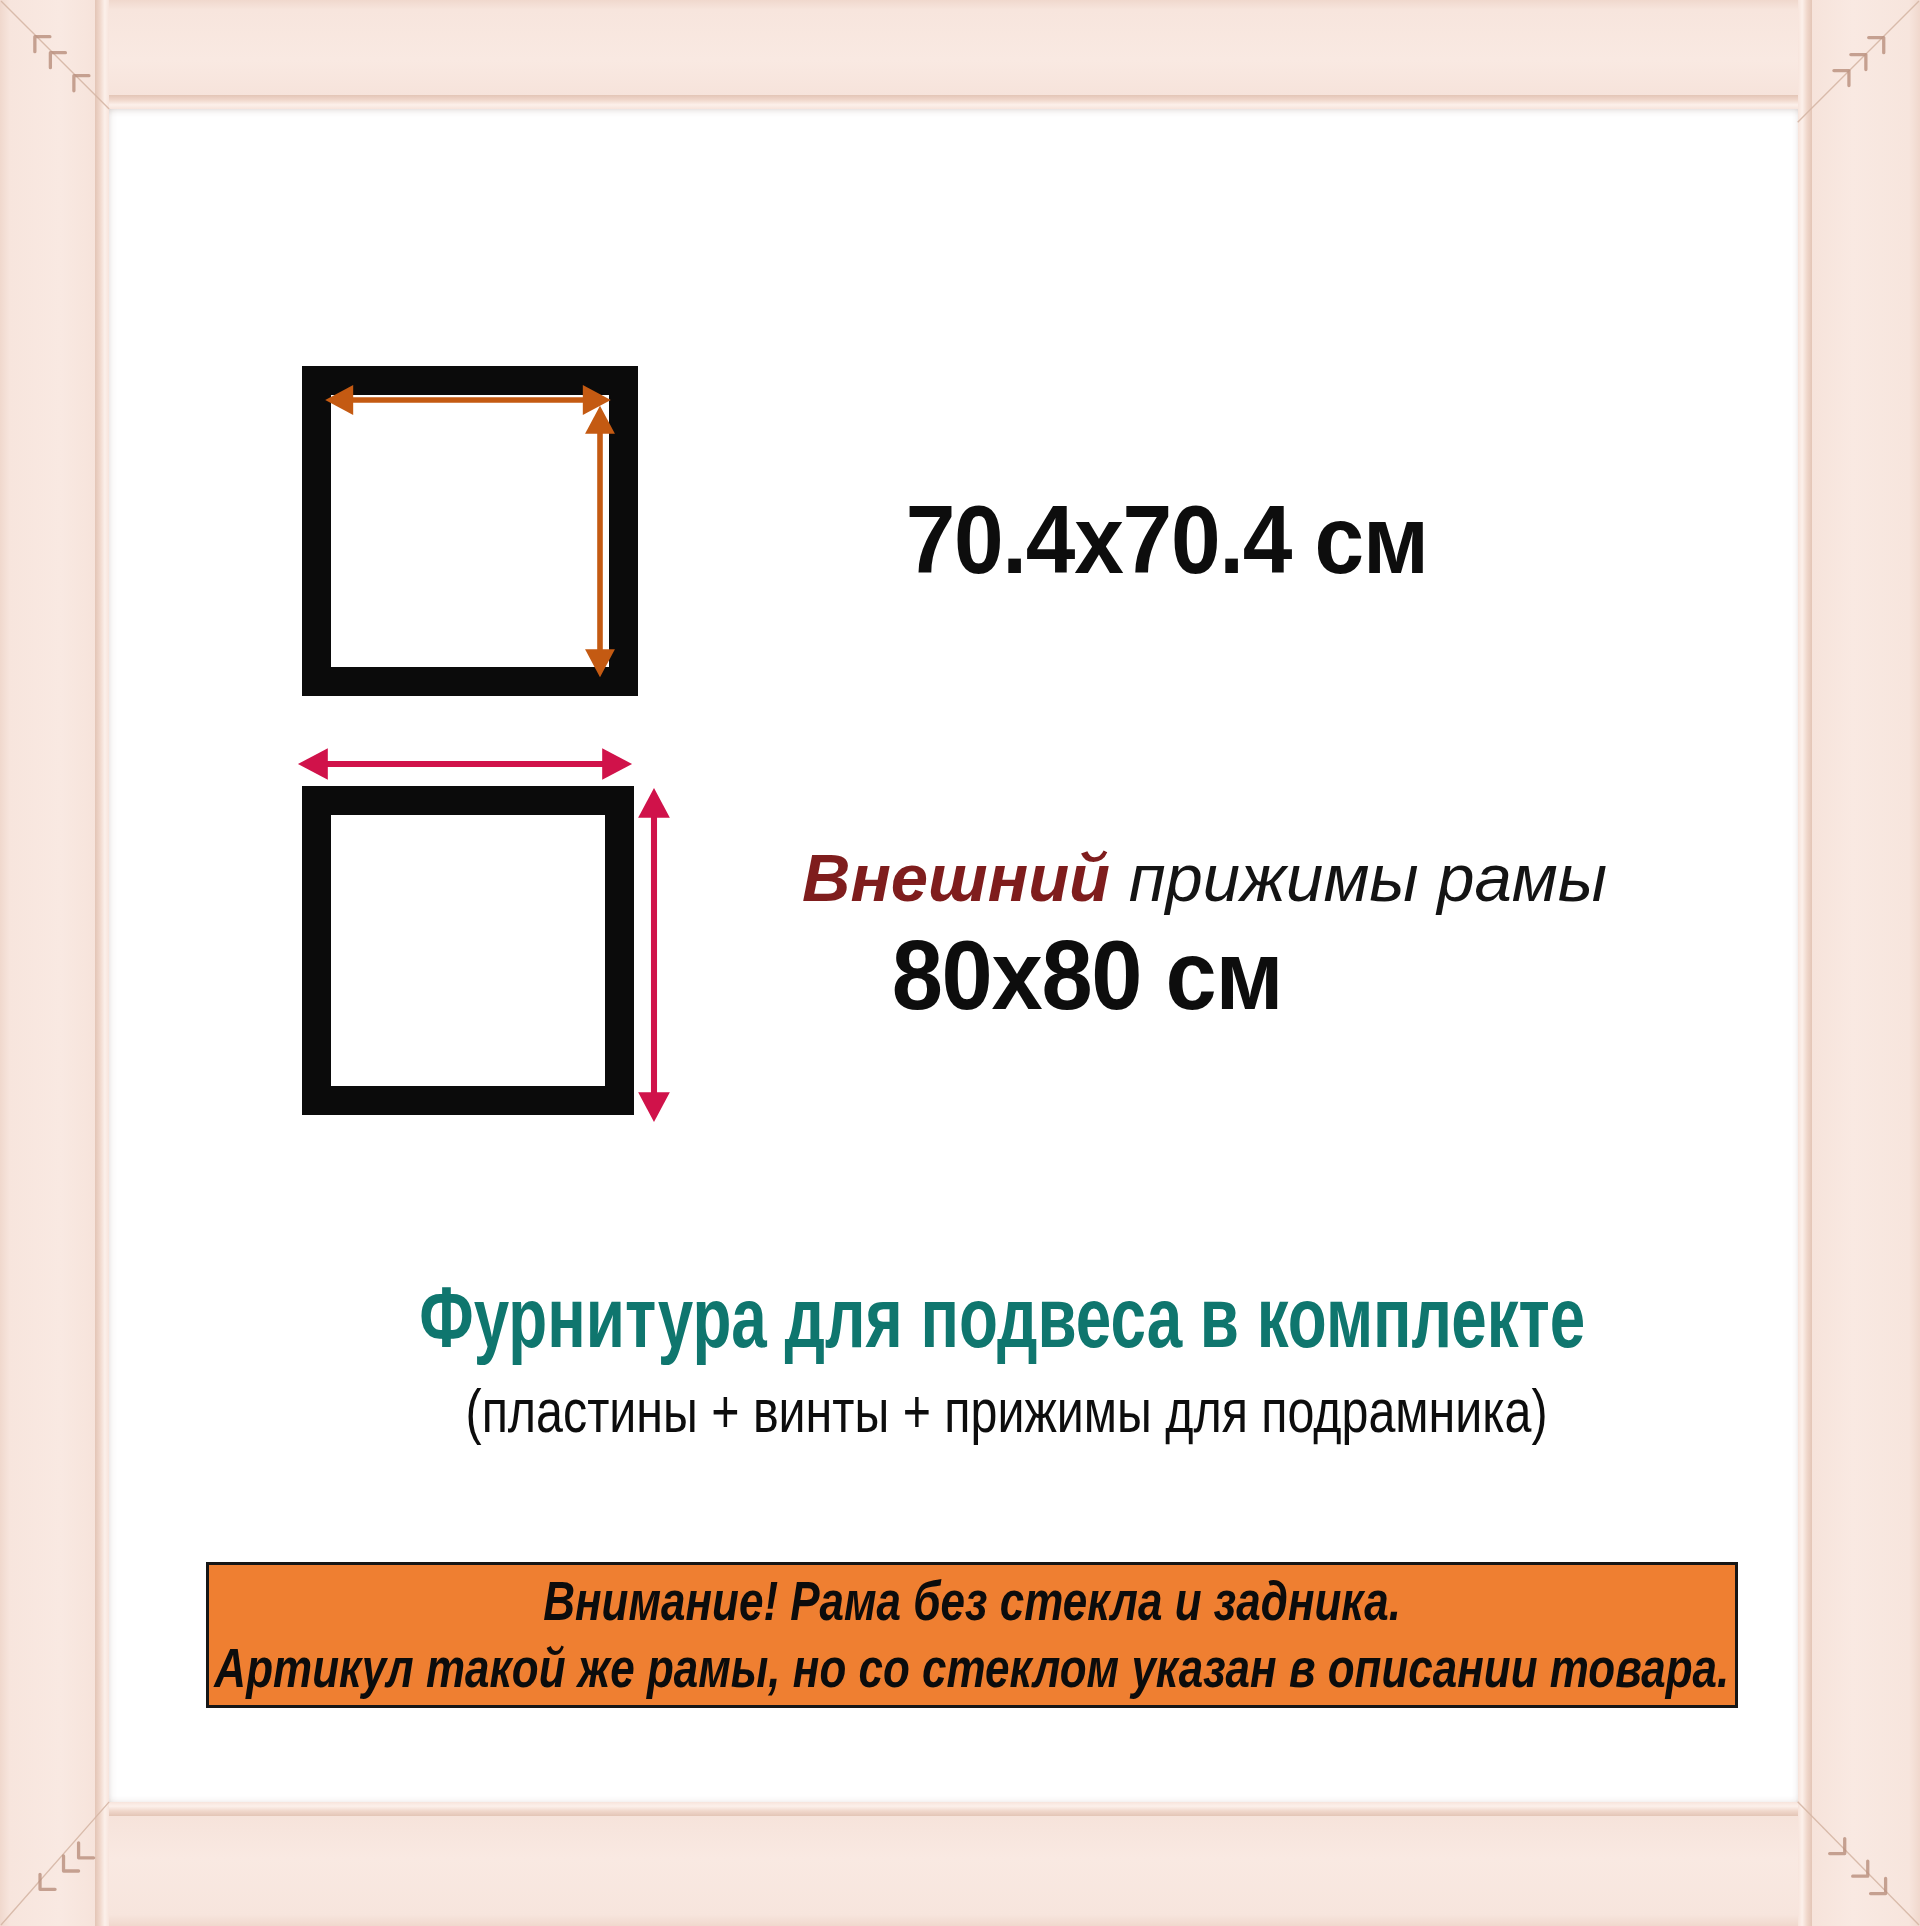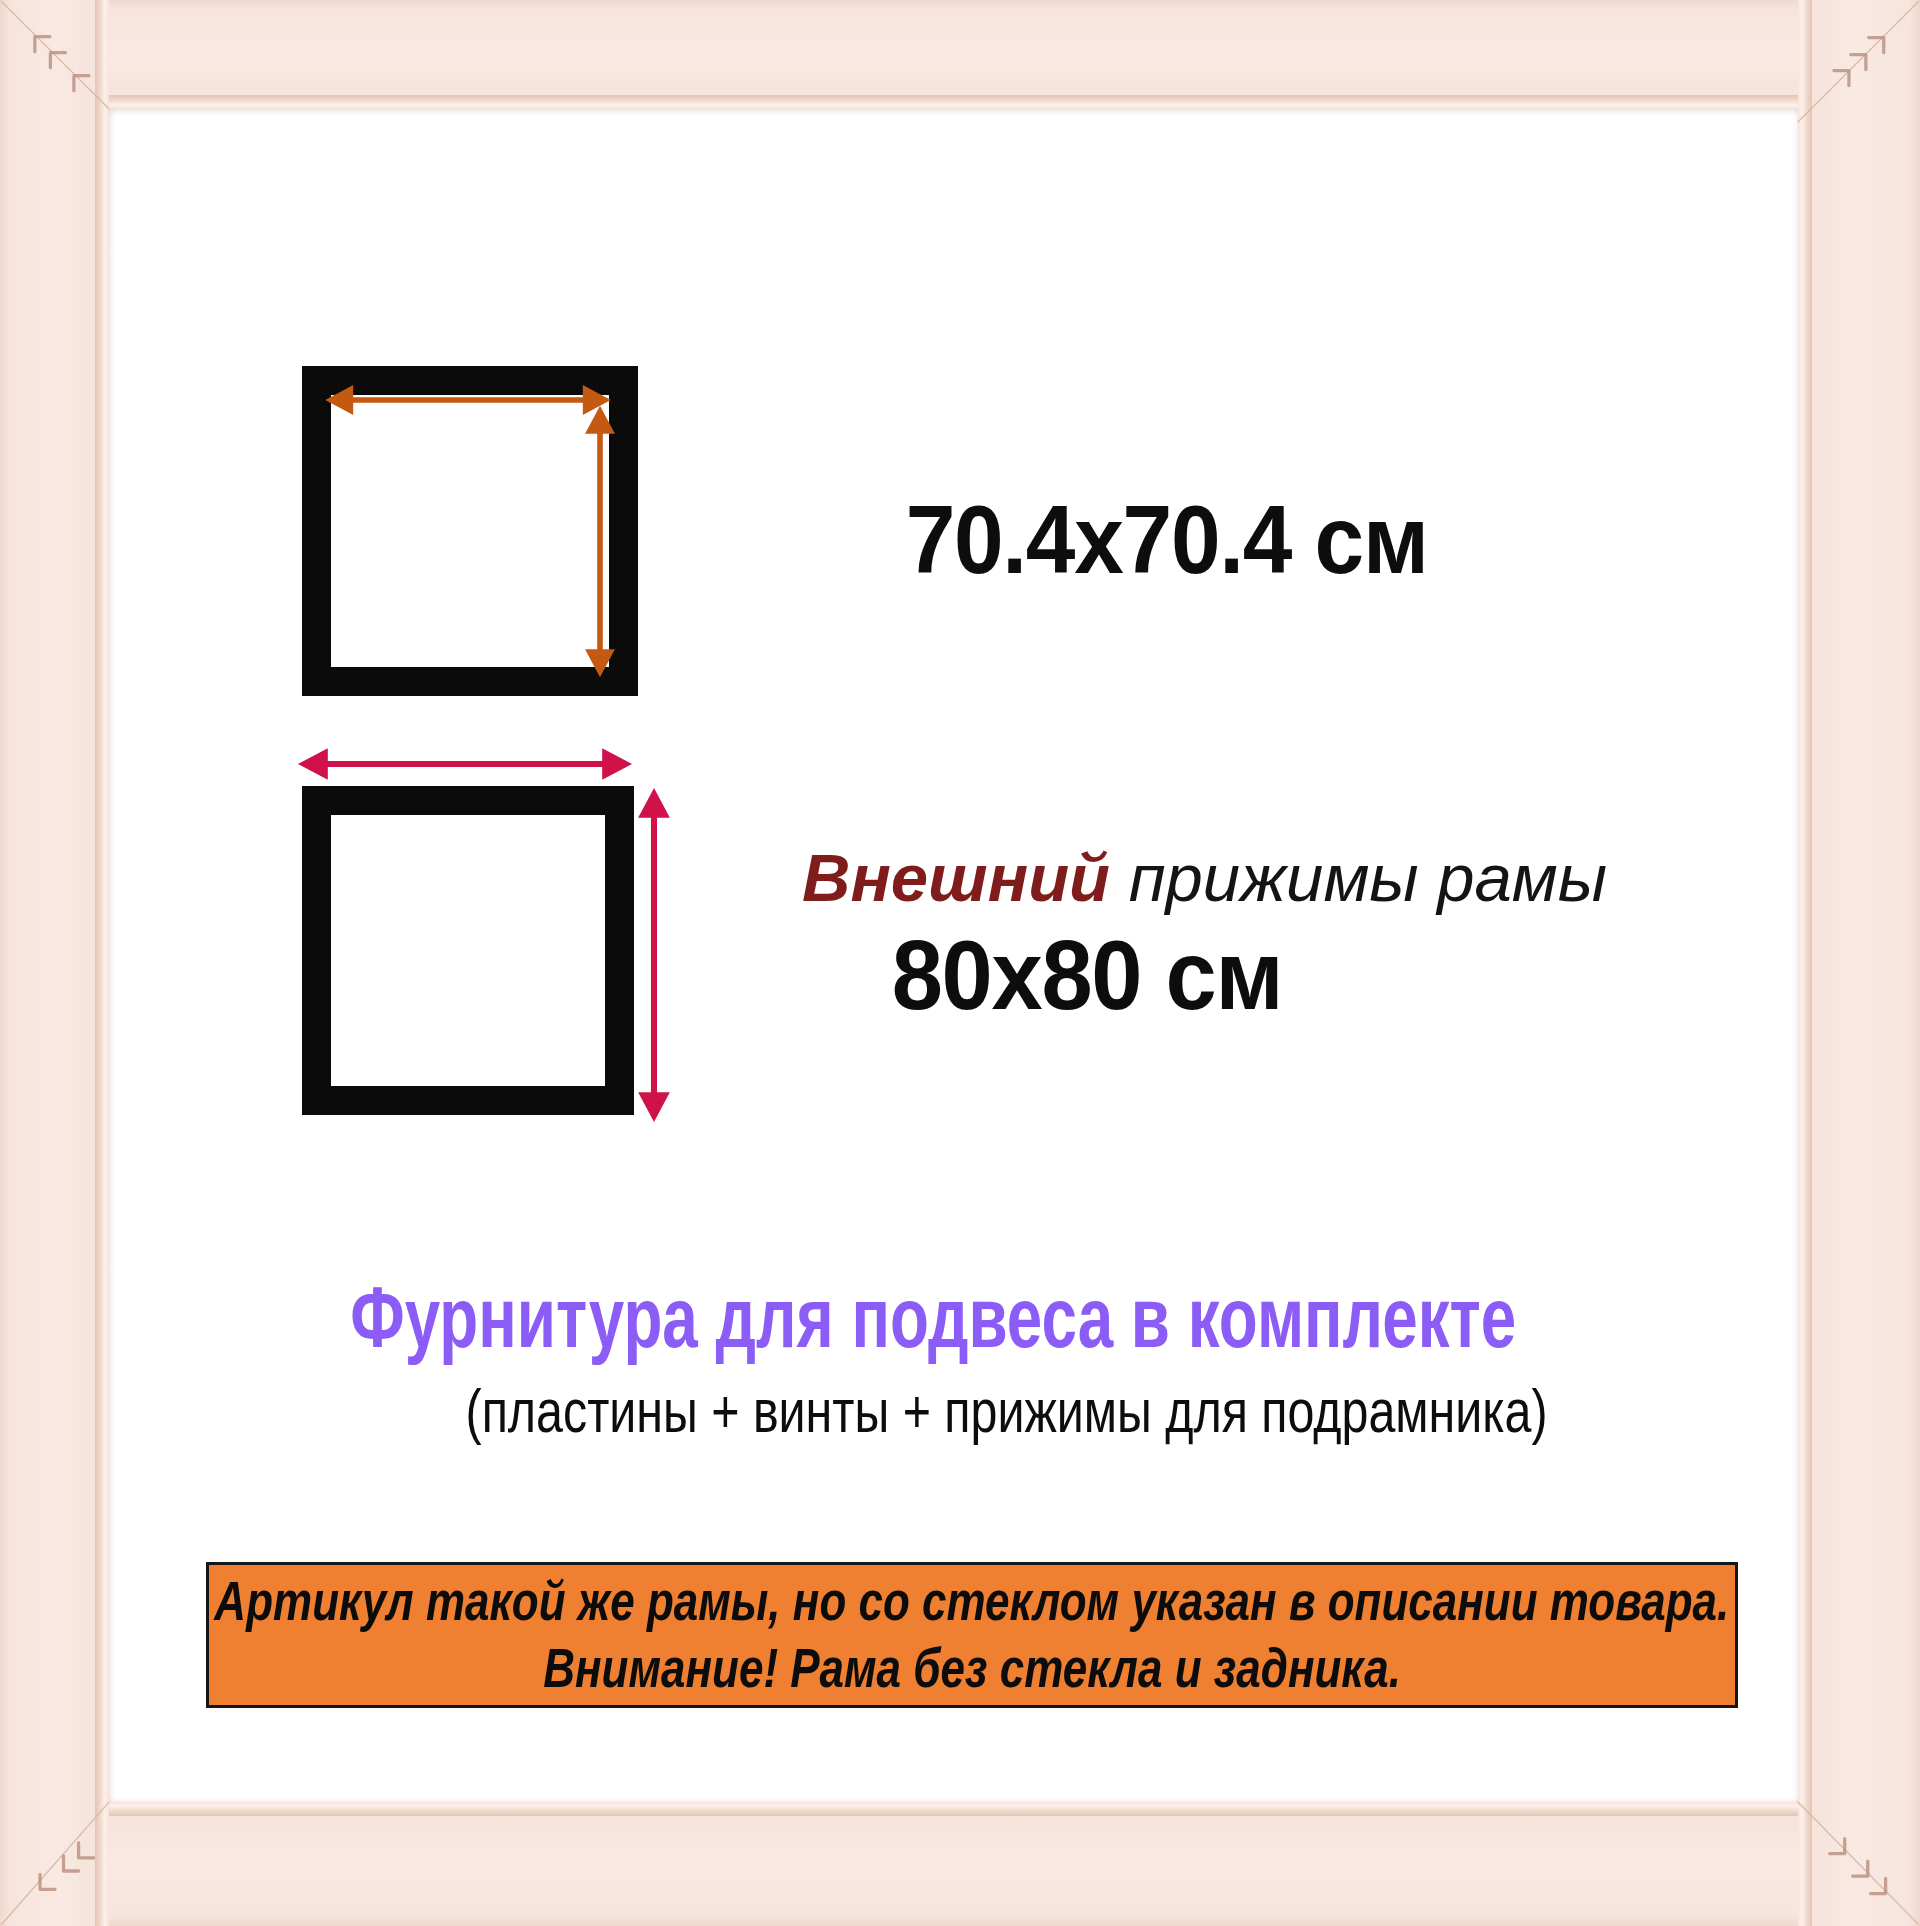--- a/index.html
+++ b/index.html
@@ -56,22 +56,22 @@
   .h1 .accent{color:#c45a12;}
   .h2{left:640px;top:843px;width:1129px;}
   .h2 .accent{color:#7f1d1d;}
 
   .value{position:absolute;z-index:4;font-weight:700;font-size:96px;line-height:1;
     text-align:center;white-space:nowrap;color:#0d0d0d;letter-spacing:-1.4px;}
   .v1{left:602px;top:492px;width:1129px;}
   .v2{left:522px;top:925px;width:1129px;font-size:99px;}
   .squeeze-sm{display:inline-block;transform:scaleX(.93);transform-origin:center;}
 
-  .hw1{position:absolute;z-index:4;left:156px;top:1275px;width:1693px;text-align:left;
-    font-size:85px;font-weight:700;line-height:1;color:#8b5cf6;white-space:nowrap;}
+  .hw1{position:absolute;z-index:4;left:156px;top:1275px;width:1693px;text-align:center;
+    font-size:85px;font-weight:700;line-height:1;color:#0f766e;white-space:nowrap;}
   .hw2{position:absolute;z-index:4;left:160px;top:1352px;width:1693px;text-align:center;
     font-size:62px;font-weight:500;line-height:1;color:#0d0d0d;white-space:nowrap;margin-top:28px;}
   .squeeze75{display:inline-block;transform:scaleX(.75);transform-origin:center;}
   .squeeze78{display:inline-block;transform:scaleX(.78);transform-origin:center;}
 
   
   .banner{position:absolute;z-index:4;left:206px;top:1562px;width:1532px;height:146px;
     box-sizing:border-box;background:#ef7f31;border:3.3px solid #161616;
     display:flex;flex-direction:column;align-items:center;justify-content:center;gap:6.6px;}
   .banner .line{font-size:55px;font-weight:700;font-style:italic;line-height:1.1;
@@ -160,21 +160,21 @@
 
   <div class="hw1">
     <span class="squeeze75">Фурнитура для подвеса в комплекте</span>
   </div>
   <div class="hw2">
     <span class="squeeze78">(пластины + винты + прижимы для подрамника)</span>
   </div>
 
   <div class="banner">
     <div class="line">
-      <span class="squeeze80">Артикул такой же рамы, но со стеклом указан в описании товара.</span>
+      <span class="squeeze80">Внимание! Рама без стекла и задника.</span>
     </div>
     <div class="line">
-      <span class="squeeze80">Внимание! Рама без стекла и задника.</span>
+      <span class="squeeze80">Артикул такой же рамы, но со стеклом указан в описании товара.</span>
     </div>
   </div>
 
 </div>
 
 
 </body></html>

